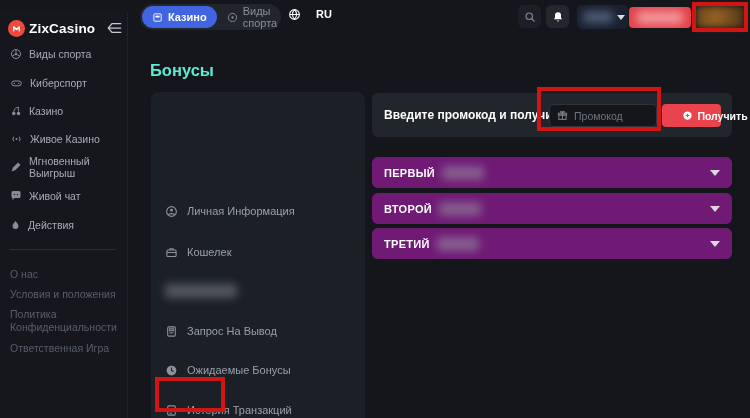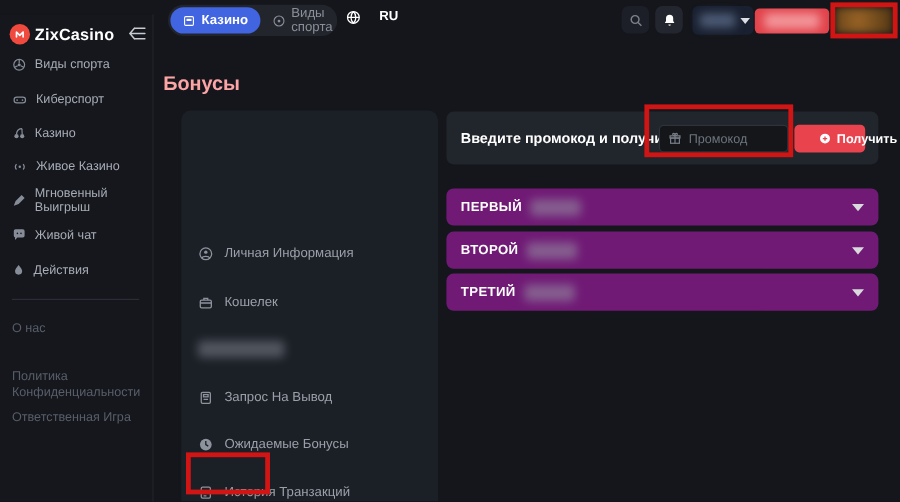--- a/index.html
+++ b/index.html
@@ -54,21 +54,21 @@
                   background:#f2959a; border-radius:3px; filter:blur(4px); }
   .avatar-wrap { position:absolute; left:692px; top:2px; width:56px; height:30px; cursor:pointer; }
   .avatar-blur { position:absolute; inset:4px;
                  background:radial-gradient(circle at 40% 50%, #9a6426, #4f3514);
                  filter:blur(3px); }
 
   
   .annot { position:absolute; border:4px solid #d11414; pointer-events:none; z-index:50; }
 
   
-  .page-title { position:absolute; left:136px; top:61px; font-size:16.5px; font-weight:bold; color:#fca5a5; }
+  .page-title { position:absolute; left:150px; top:61px; font-size:16.5px; font-weight:bold; color:#5eead4; }
 
   .profile-panel { position:absolute; left:151px; top:92px; width:214px; height:326px;
                    background:#1b1f26; border-radius:8px 8px 0 0; }
   .pm-item { position:absolute; left:0; width:214px; height:38px;
              display:flex; align-items:center; gap:9px; padding-left:14px;
              color:#9aa0a9; font-size:11px; cursor:pointer; }
   .pm-item .ic { color:#8d939d; display:flex; flex:0 0 auto; }
   .pm-blur { width:72px; height:14px; border-radius:3px; background:#7e848e;
              opacity:.55; filter:blur(4px); }
 
@@ -180,20 +180,21 @@
         <svg width="11" height="12" viewBox="0 0 24 24" fill="currentColor">
           <path d="M12 3c3.5 4.5 6.5 7.5 6.5 11a6.5 6.5 0 0 1-13 0C5.5 10.5 8.5 7.5 12 3z"></path>
         </svg>
       </span>
     <span>Действия</span>
   </div>
 
   <div class="side-divider"></div>
 
   <div class="foot-link" style="top:256px">О нас</div>
+  <div class="foot-link" style="top:276px">Условия и положения</div>
   <div class="foot-link" style="top:296px">Политика Конфиденциальности</div>
   <div class="foot-link" style="top:330px">Ответственная Игра</div>
 </div>
 
 <div class="tabs-group">
   <div class="tab active">
     <span>
         <svg width="11" height="11" viewBox="0 0 24 24" fill="none" stroke="#fff" stroke-width="2">
           <rect x="4" y="4" width="16" height="16" rx="2"></rect>
           <rect x="7.5" y="8" width="9" height="4" fill="#fff" stroke="none"></rect>

